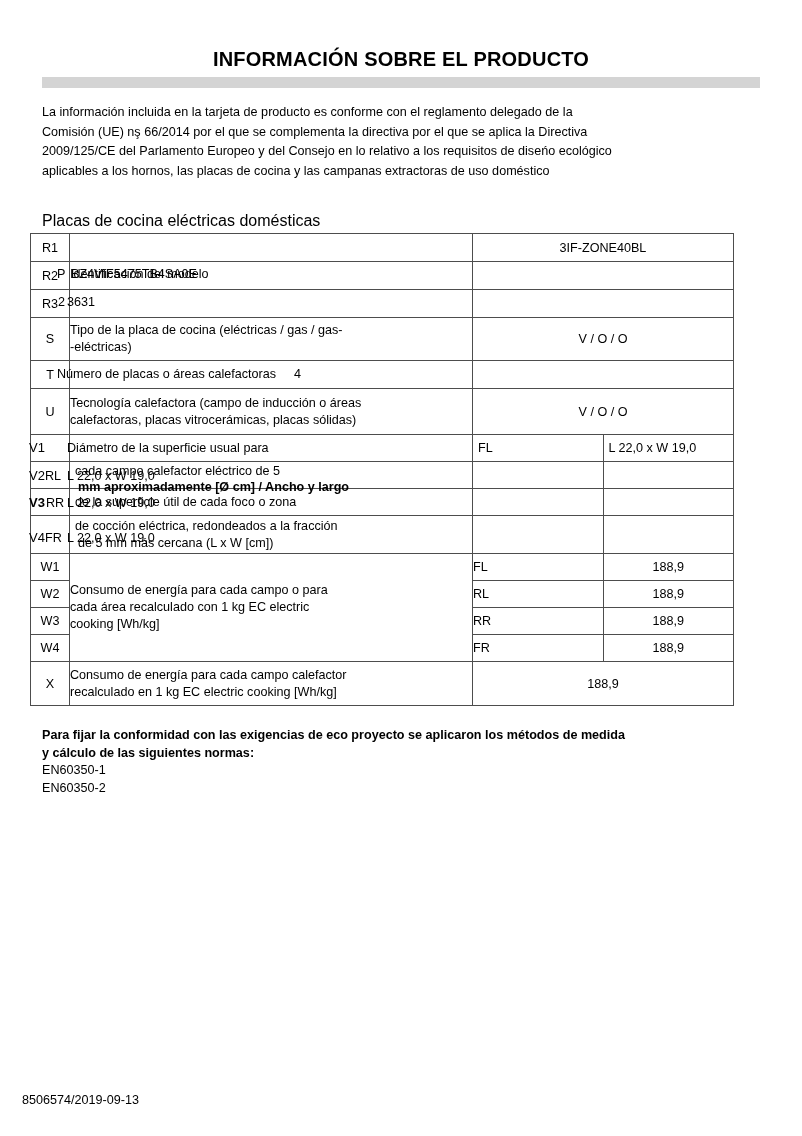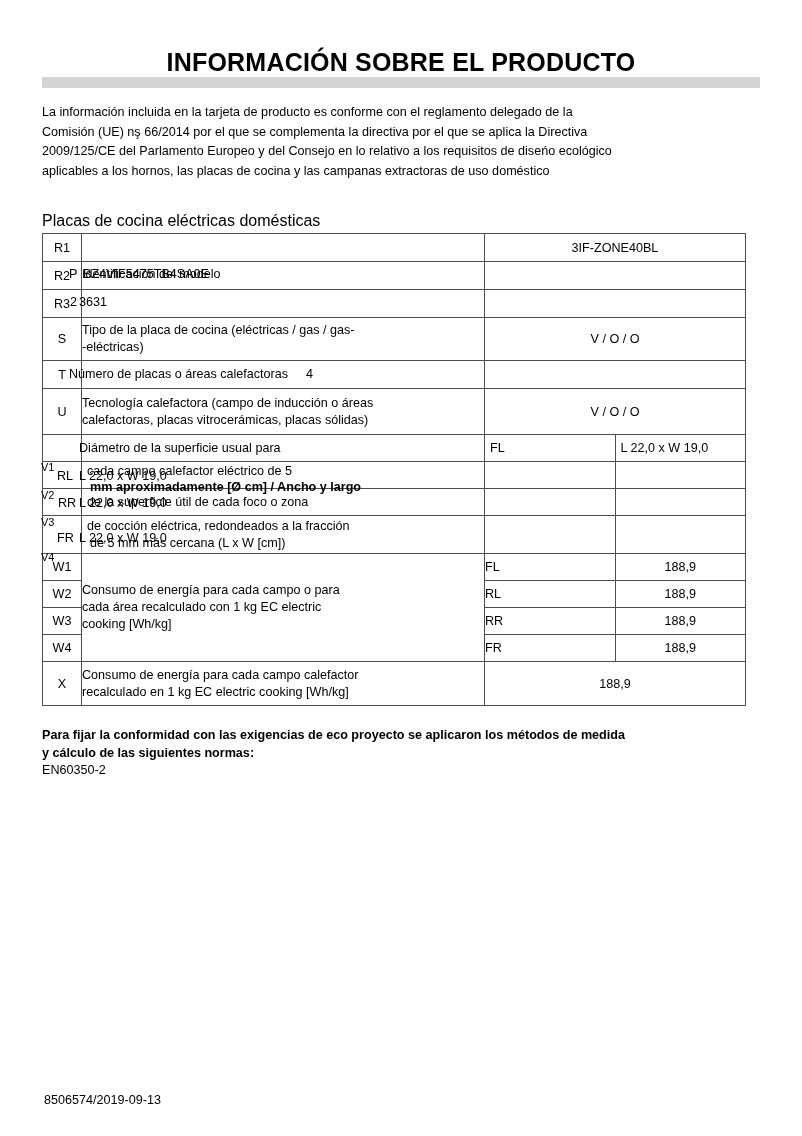--- a/index.html
+++ b/index.html
@@ -21,21 +21,21 @@
     overflow: hidden;
   }
 
   
   .doc-title {
     position: absolute;
     left: 0;
     top: 48px;
     width: 802px;
     text-align: center;
-    font-size: 25px;
+    font-size: 20px;
     font-weight: bold;
     letter-spacing: 0.2px;
   }
   .grey-bar {
     position: absolute;
     left: 42px;
     top: 77px;
     width: 718px;
     height: 11px;
     background: #d4d4d4;
@@ -58,21 +58,21 @@
   .section-caption {
     position: absolute;
     left: 42px;
     top: 212px;
     font-size: 16px;
   }
 
   
   .tbl-wrap {
     position: absolute;
-    left: 42px;
+    left: 30px;
     top: 233px;
     width: 566px;
   }
   table.spec {
     border-collapse: collapse;
     width: 704px;
     table-layout: fixed;
     font-size: 12.6px;
   }
   table.spec td {
@@ -103,42 +103,40 @@
     position: absolute;
     white-space: nowrap;
     line-height: 17px;
     font-size: 12.6px;
   }
 
   .r2cell, .tcell { height: 27px; }
   .r3cell { height: 27px; }
   .vrowlabel {
     position: absolute;
-    font-size: 11px;
+    font-size: 13px;
     white-space: nowrap;
-    margin-top: 21px;
   }
 
   
   .notes {
     position: absolute;
     left: 42px;
     top: 727px;
     width: 718px;
     font-size: 12.6px;
     line-height: 17.5px;
   }
   .notes .bold { font-weight: bold; }
 
   .page-footer {
     position: absolute;
     left: 22px;
     top: 1093px;
     font-size: 12.6px;
-    margin-left: 22px;
   }
 </style>
 </head>
 <body>
 
 <div class="page">
 
   <div class="doc-title">INFORMACIÓN SOBRE EL PRODUCTO</div>
   <div class="grey-bar"></div>
 
@@ -236,21 +234,21 @@
           <span class="ov-layer" style="left:-25px; top:6px;">RL</span>
           <span class="ov-layer" style="left:-3px; top:6px;">L 22,0 x W 19,0</span>
           <span class="ov-layer" style="left:5px; top:1px;">cada campo calefactor eléctrico de 5</span>
         </td>
         <td class="c-sub"></td>
         <td></td>
       </tr>
 
       <tr class="overlap-row">
         <td class="c-code" style="position:relative;">
-          <span class="vrowlabel" style="left:-2px; top:6px;">V3</span>
+          <span class="vrowlabel" style="left:-2px; top:6px;font-weight:bold;">V3</span>
         </td>
         <td class="c-desc" style="height:26px; position:relative;">
           <span class="ov-layer" style="left:-24px; top:6px;">RR</span>
           <span class="ov-layer" style="left:-3px; top:6px;">L 22,0 x W 19,0</span>
           <span class="ov-layer" style="left:8px; top:-10px;font-weight:bold;">mm aproximadamente [Ø cm] / Ancho y largo</span>
           <span class="ov-layer" style="left:5px; top:5px;">de la superficie útil de cada foco o zona</span>
         </td>
         <td class="c-sub"></td>
         <td></td>
       </tr>
@@ -307,18 +305,19 @@
         <td class="c-val pad center" colspan="2">188,9</td>
       </tr>
 
     </tbody>
       </table>
   </div>
 
   <div class="notes">
     <div class="bold">Para fijar la conformidad con las exigencias de eco proyecto se aplicaron los métodos de medida</div>
     <div class="bold">y cálculo de las siguientes normas:</div>
+    <div>EN60350-1</div>
     <div>EN60350-2</div>
   </div>
 
   <div class="page-footer">8506574/2019-09-13</div>
 
 </div>
 
 </body></html>

